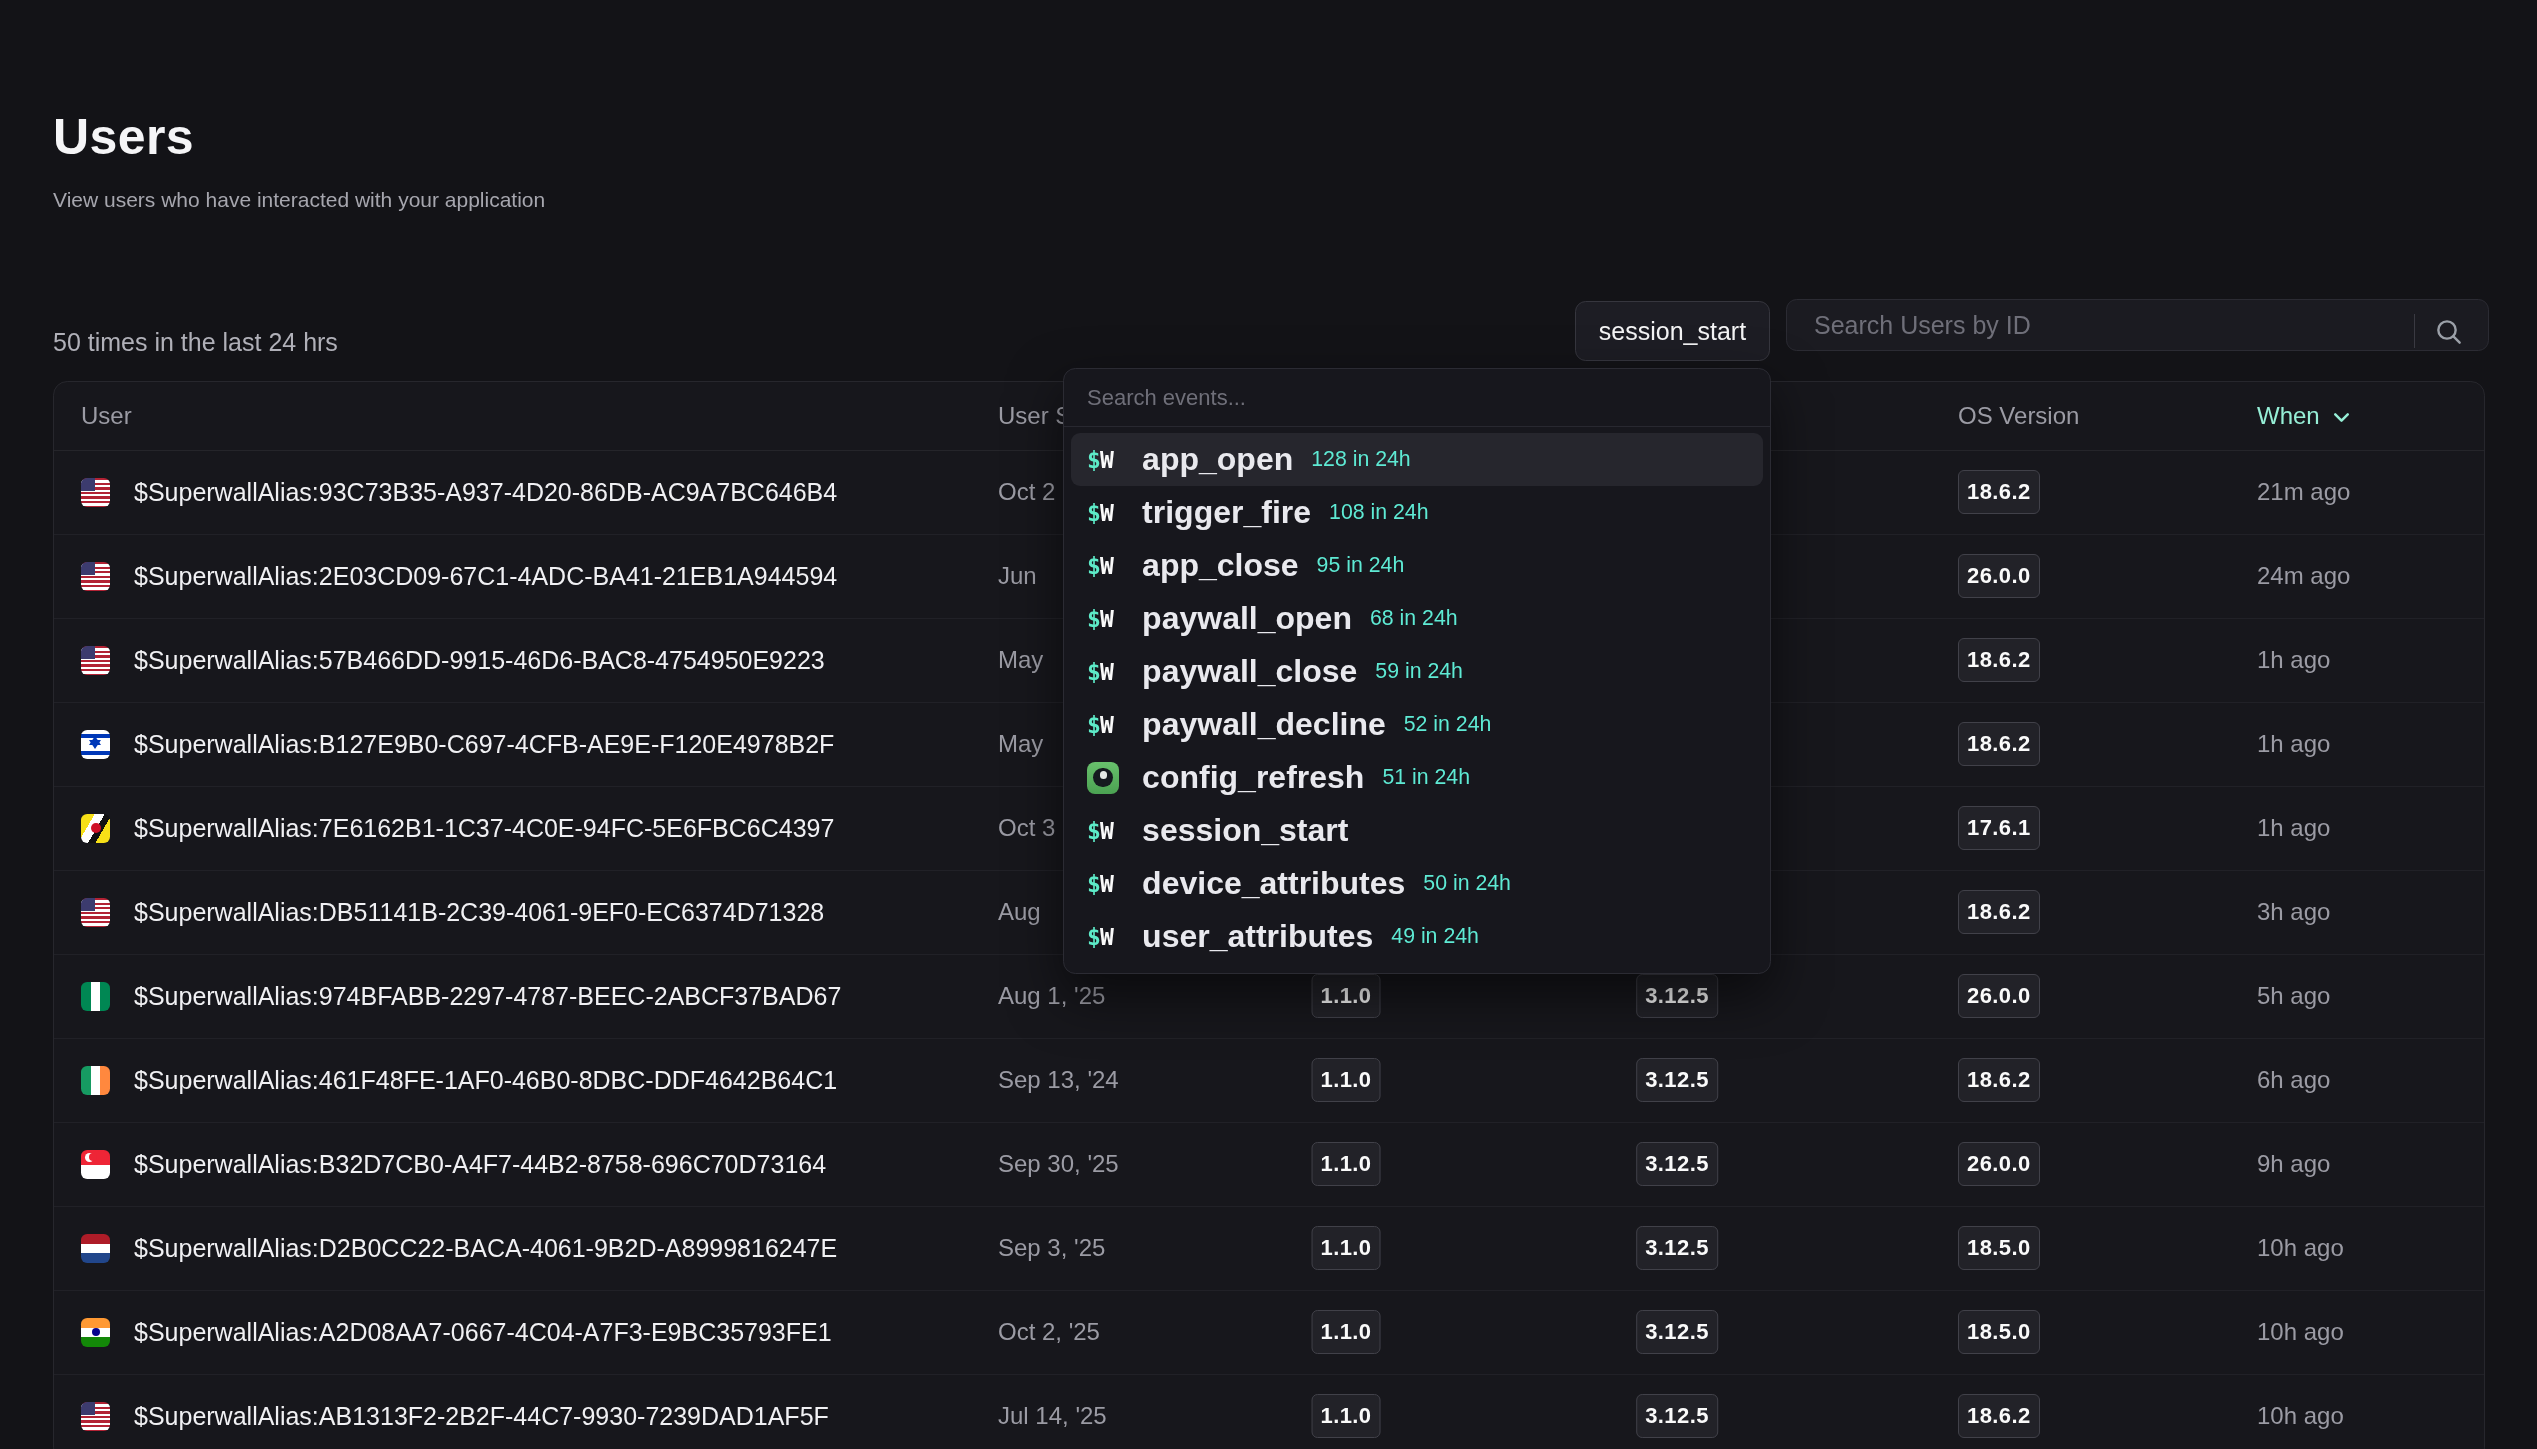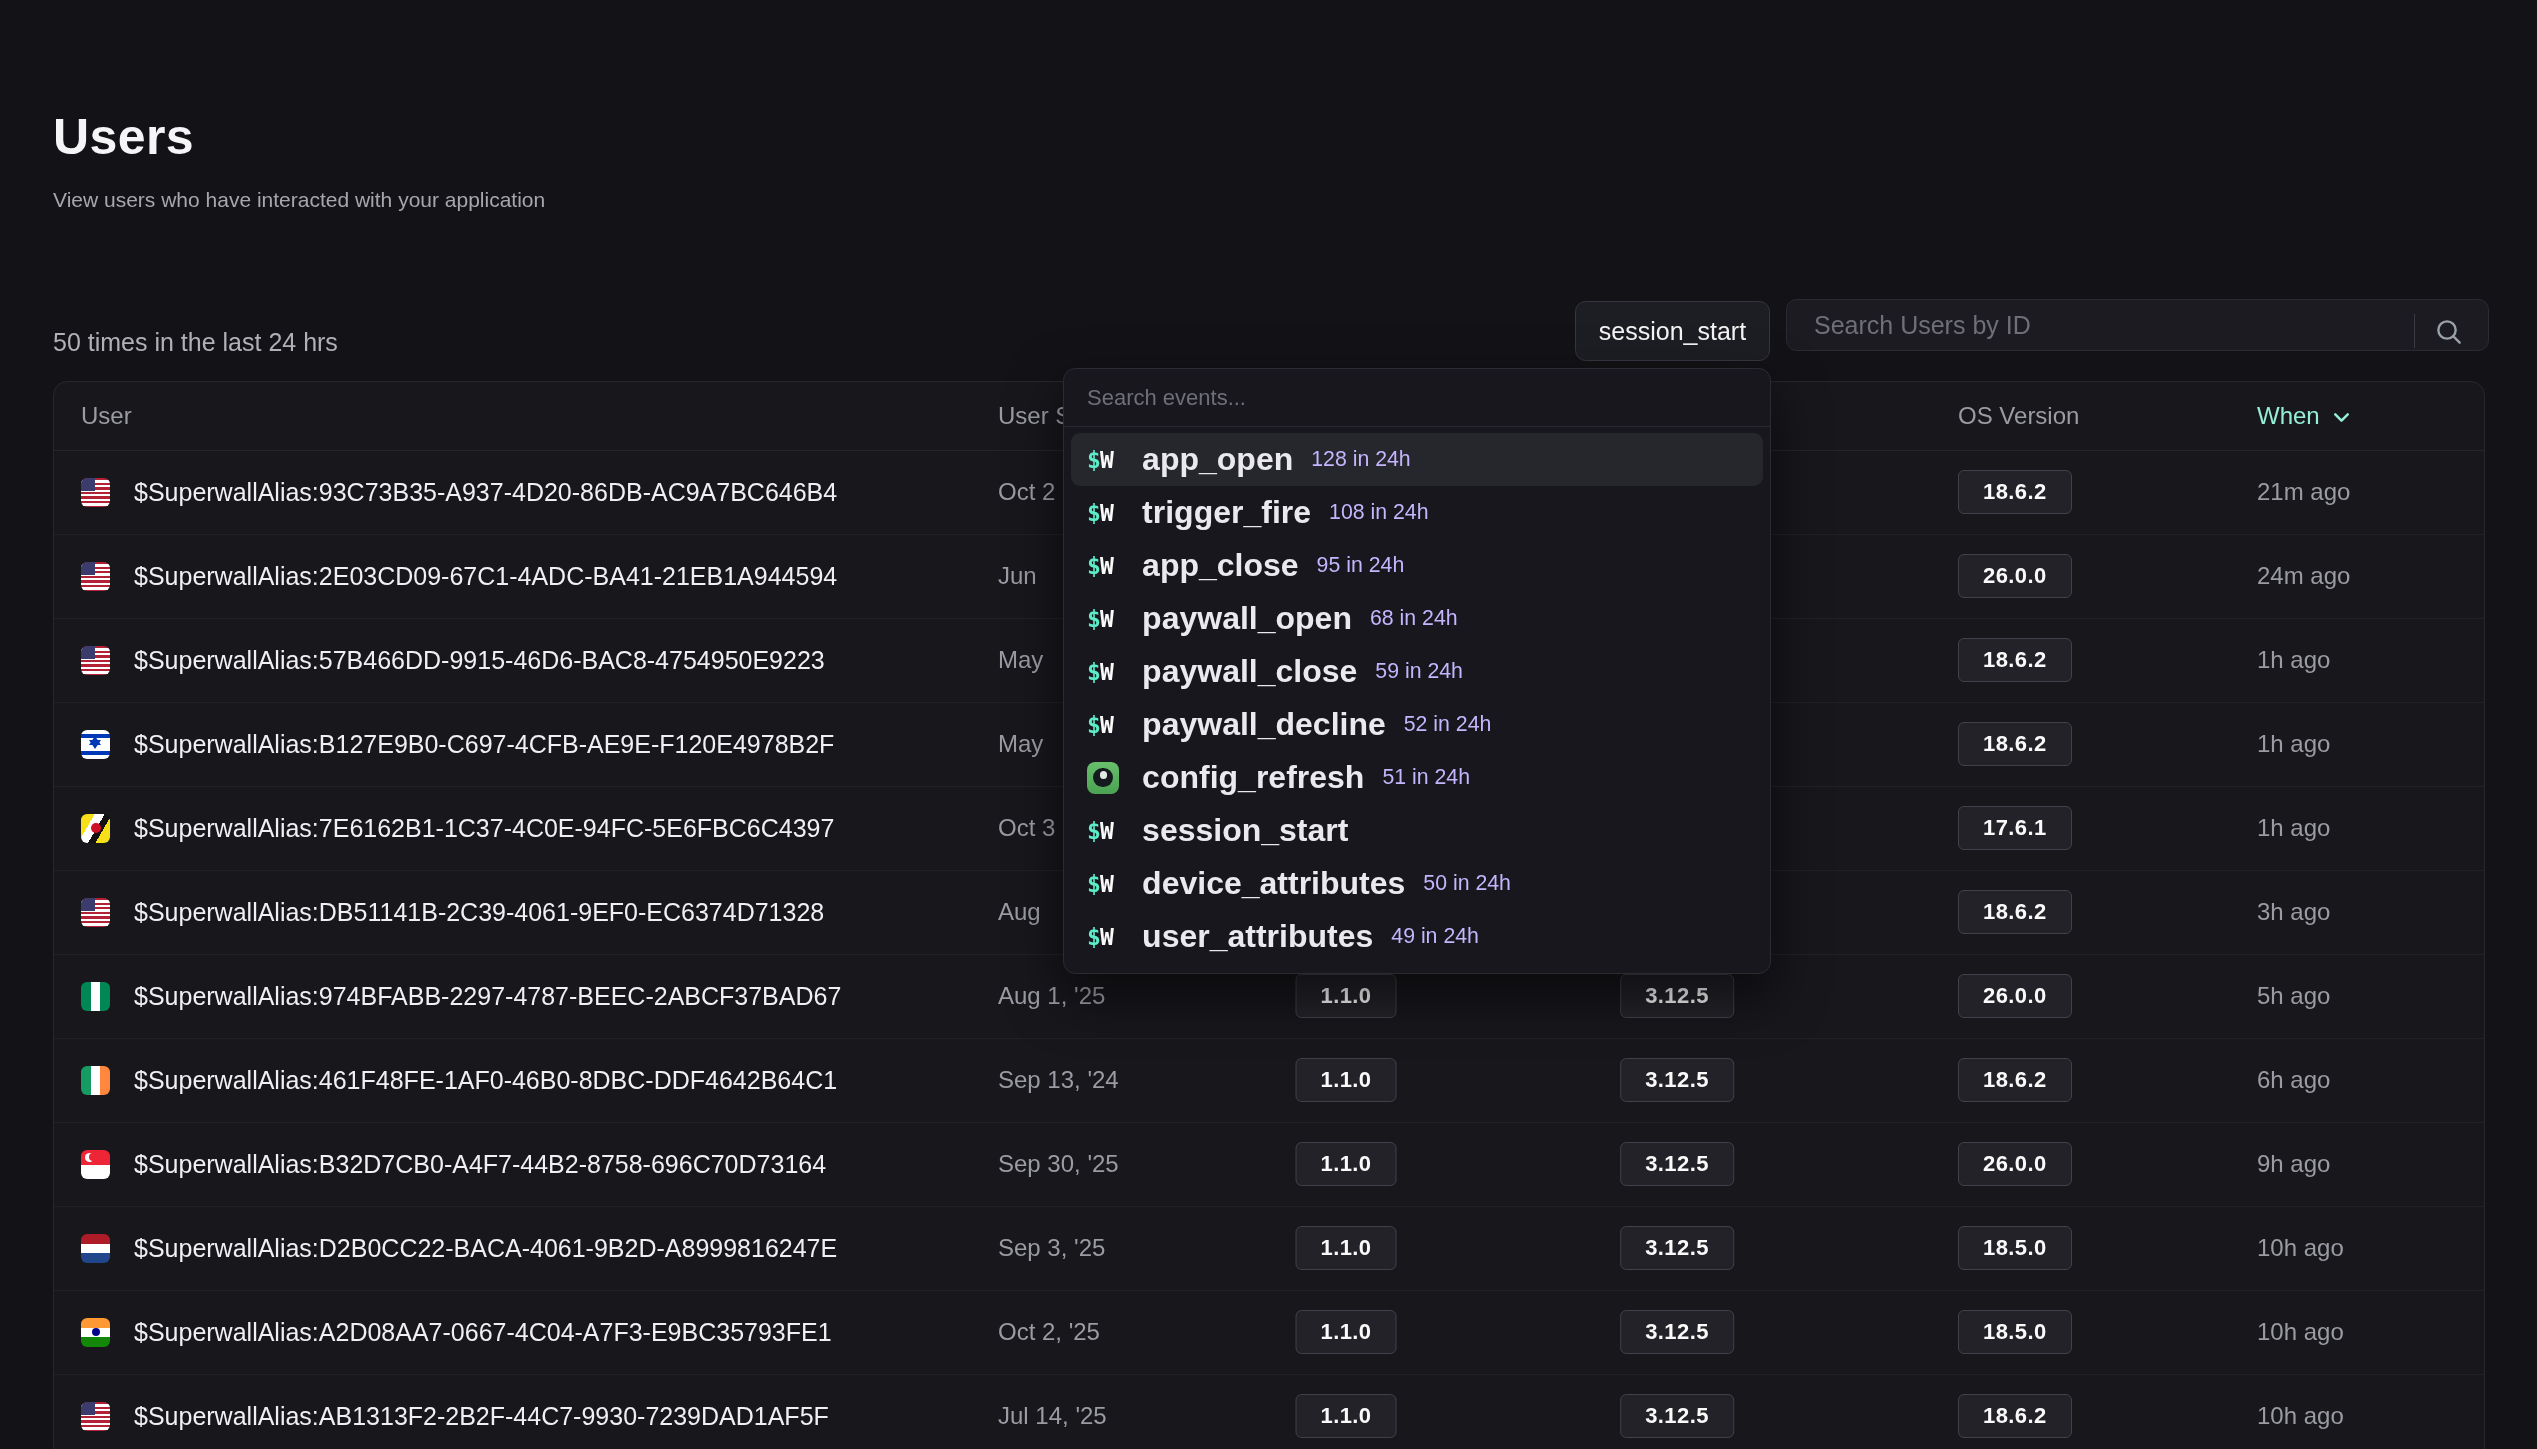--- a/index.html
+++ b/index.html
@@ -56,21 +56,21 @@
   .cell { position:absolute; top:0; height:84px; display:flex; align-items:center; }
   .c-flag { left:27px; }
   .c-id { left:80px; font-size:25px; color:#f0f0f3; }
   .c-date { left:944px; font-size:24px; color:#9b9ba4; }
   .c-appv { left:1292px; transform:translateX(-50%); }
   .c-sdkv { left:1623px; transform:translateX(-50%); }
   .c-osv { left:1904px; }
   .c-when { left:2203px; font-size:24px; color:#9b9ba4; }
 
   .badge {
-    display:inline-block; padding:8px 24px; border-radius:6px;
+    display:inline-block; padding:8px 8px; border-radius:6px;
     background:#222228; border:1.8px solid #414149;
     font-size:22px; font-weight:700; color:#fafafa; letter-spacing:0.4px;
   }
 
   
   .flag { position:relative; width:29px; height:29px; border-radius:6.2px; overflow:hidden; flex:none; }
   .flag-us { background:repeating-linear-gradient(180deg,#b22234 0 2.3px,#fff 2.3px 4.6px); }
   .flag-us::before { content:""; position:absolute; left:0; top:0; width:14.2px; height:13.3px; background:#3c3b6e; }
   .flag-il { background:linear-gradient(180deg,#fff 0 15%,#0038b8 15% 29%,#fff 29% 71%,#0038b8 71% 85%,#fff 85%); }
   .star6 { position:absolute; left:50%; top:50%; width:0; height:0; }
@@ -107,21 +107,21 @@
   }
   .event-item.highlighted { background:#26262d; }
   .ev-icon-col { width:55px; display:flex; align-items:center; flex:none; }
   .sw-icon { font-family:"DejaVu Sans Mono","Liberation Mono",monospace; font-weight:700; font-size:23px; letter-spacing:-0.9px; }
   .sw-icon .d { color:#5debc8; }
   .sw-icon .w { color:#fafafa; }
   .config-icon { position:relative; width:32px; height:32px; border-radius:8px; background:linear-gradient(180deg,#68c06c,#4ba252); }
   .config-icon::before { content:""; position:absolute; left:50%; top:50%; width:19.6px; height:19.6px; margin:-9.8px; border-radius:50%; background:#151a1f; }
   .config-icon::after { content:""; position:absolute; left:50%; top:50%; width:7.1px; height:7.1px; margin:-6.2px -3.6px; border-radius:50%; background:#e3e8e5; }
   .ev-name { font-size:32px; font-weight:600; color:#e9e9ee; }
-  .ev-count { font-size:21.3px; color:#c4b5fd; margin-left:18px; }
+  .ev-count { font-size:21.3px; color:#5eead4; margin-left:18px; }
 </style>
 </head>
 <body>
 
 <div class="page-title">Users</div>
 <div class="page-subtitle">View users who have interacted with your application</div>
 <div class="stats-line">50 times in the last 24 hrs</div>
 
 <div class="event-filter-btn">
   <span>session_start</span>

